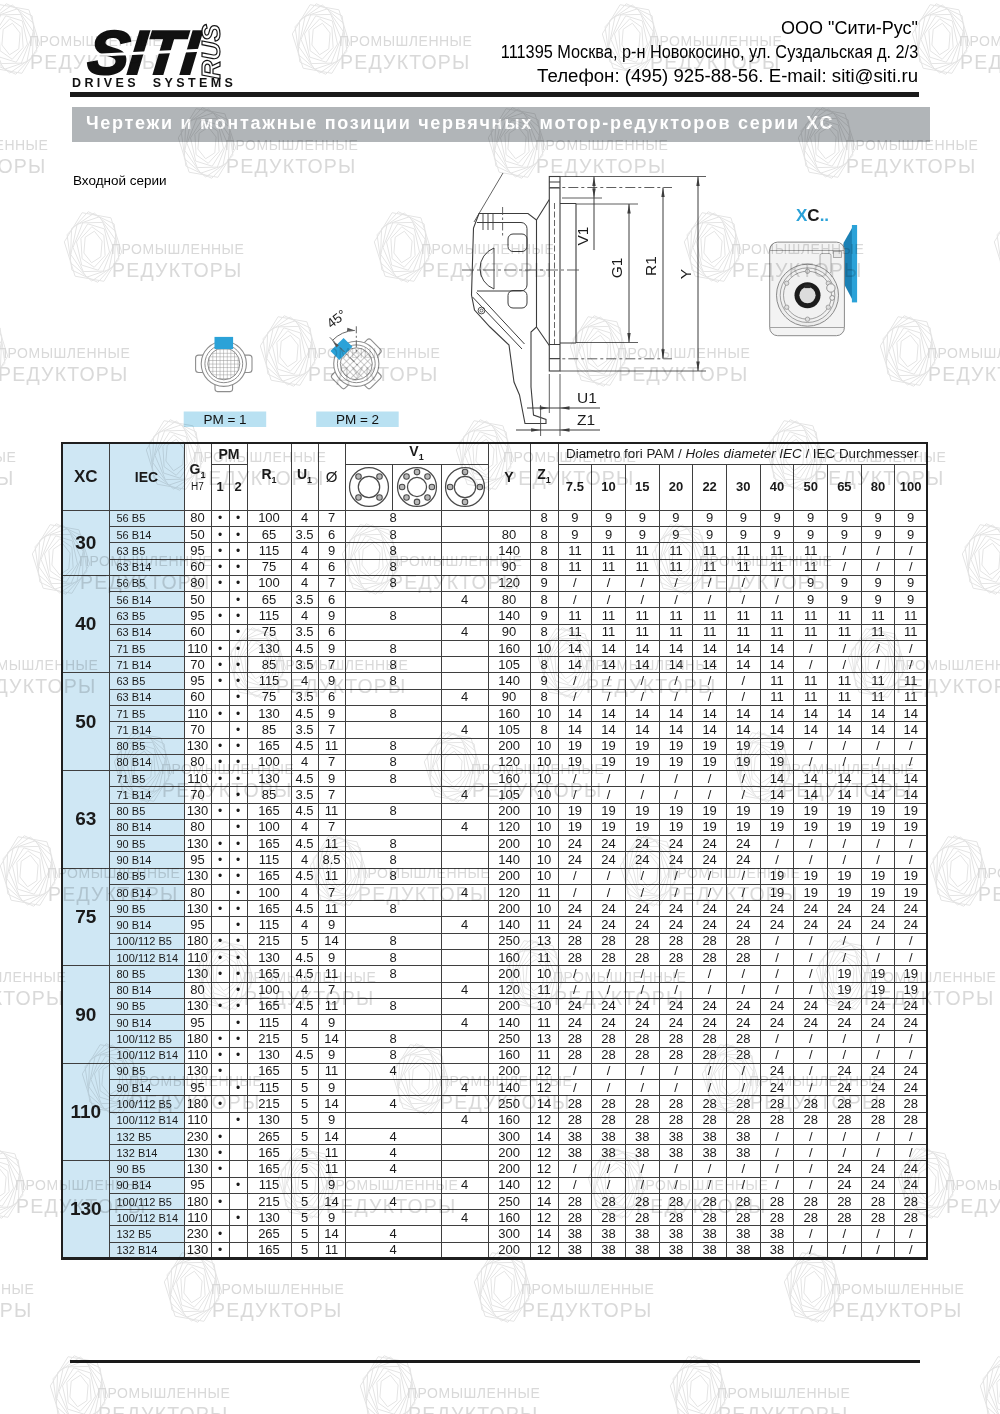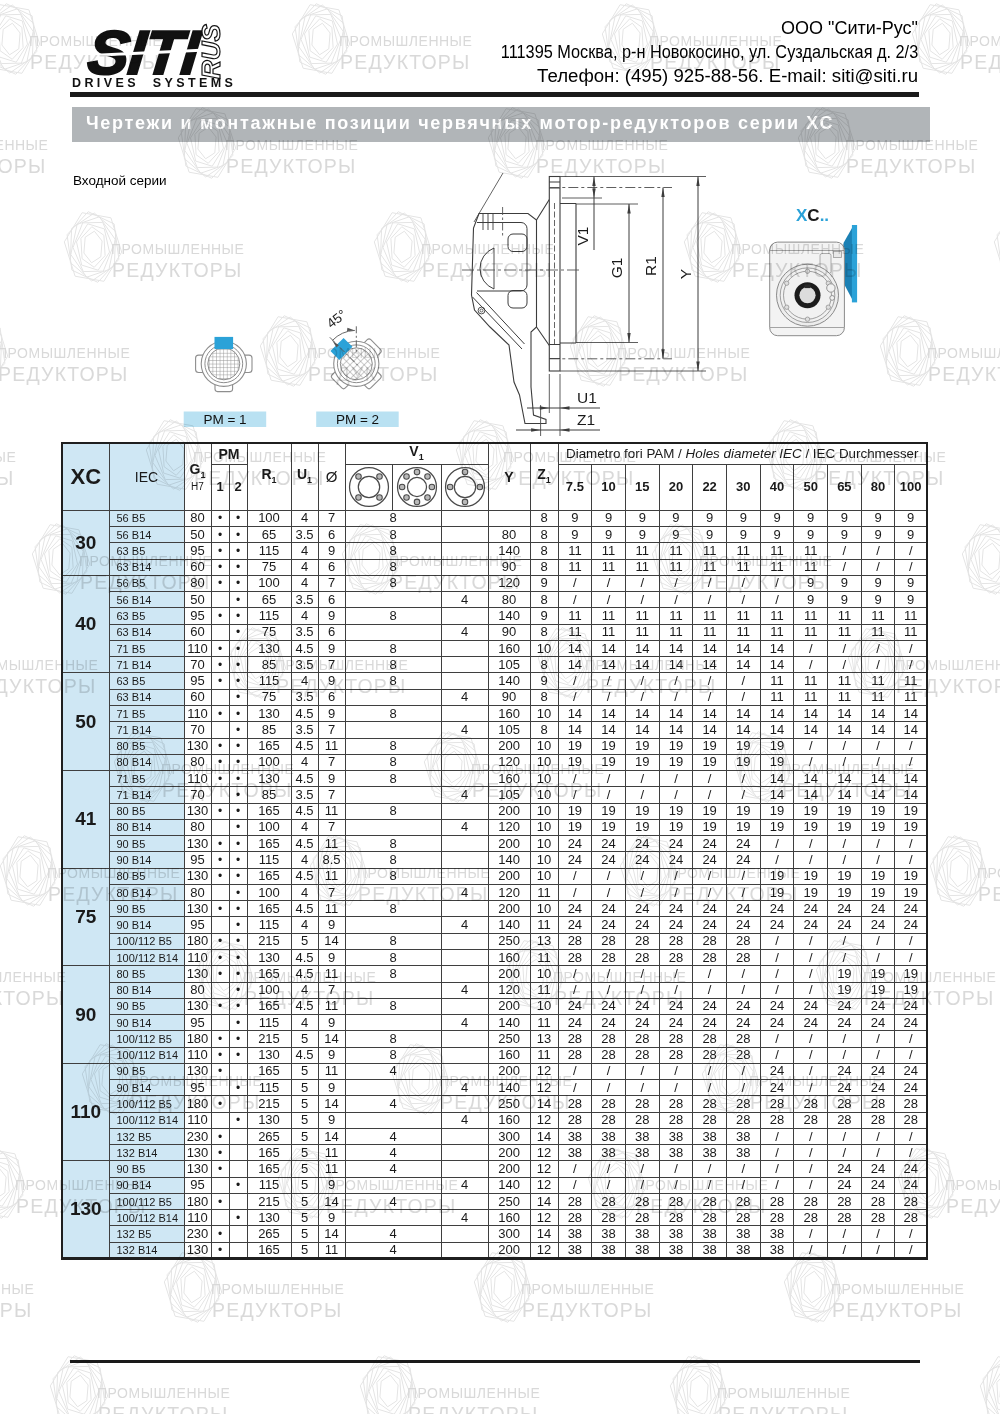--- a/index.html
+++ b/index.html
@@ -21,22 +21,22 @@
 #tbl td {border:1px solid #3f3f3f; padding:0; line-height:14px; overflow:hidden; white-space:nowrap;}
 #tbl tr {height:16.28px;}
 #tbl tr.h1 {height:21px;}
 #tbl tr.h2 {height:46px;}
 #tbl {border:2px solid #1f1f1f; border-bottom-width:3px;}
 .b {background:#cfe7f4;}
 .xc {font-size:19px; font-weight:bold;}
 .iec {text-align:left; padding-left:7px !important; font-size:11px;margin-left:28px;}
 .dot {font-size:12px;}
 tr.gs td {border-top:2px dashed #8f8f8f;}
-.hxc {font-size:22px; font-weight:bold;}
-.hiec {font-size:14px; font-weight:normal;}
+.hxc {font-size:17px; font-weight:bold;}
+.hiec {font-size:14px; font-weight:bold;}
 .hg {font-size:14px; font-weight:bold;}
 .hg sub {font-size:9px;}
 .h7 {display:block; font-size:10px; font-weight:normal; line-height:10px;}
 .hpm,.hv {font-size:14px; font-weight:bold;}
 .hr {font-size:14px; font-weight:bold;}
 .hr sub,.hpm sub,.hv sub {font-size:9px;}
 .hd {font-size:15px;}
 .hdia {font-size:13.4px; text-align:center;}
 .ph {font-weight:bold; font-size:13px;}
 .fic {vertical-align:middle;}
@@ -690,21 +690,21 @@
           <td>19</td>
           <td>19</td>
           <td>19</td>
           <td>19</td>
           <td>/</td>
           <td>/</td>
           <td>/</td>
           <td>/</td>
         </tr>
 <tr class="gs">
-          <td class="b xc" rowspan="6">41</td>
+          <td class="b xc" rowspan="6">63</td>
           <td class="b iec">71 B5</td>
           <td>110</td>
           <td class="dot">•</td>
           <td class="dot">•</td>
           <td>130</td>
           <td>4.5</td>
           <td>9</td>
           <td colspan="2">8</td>
           <td></td>
           <td>160</td>

